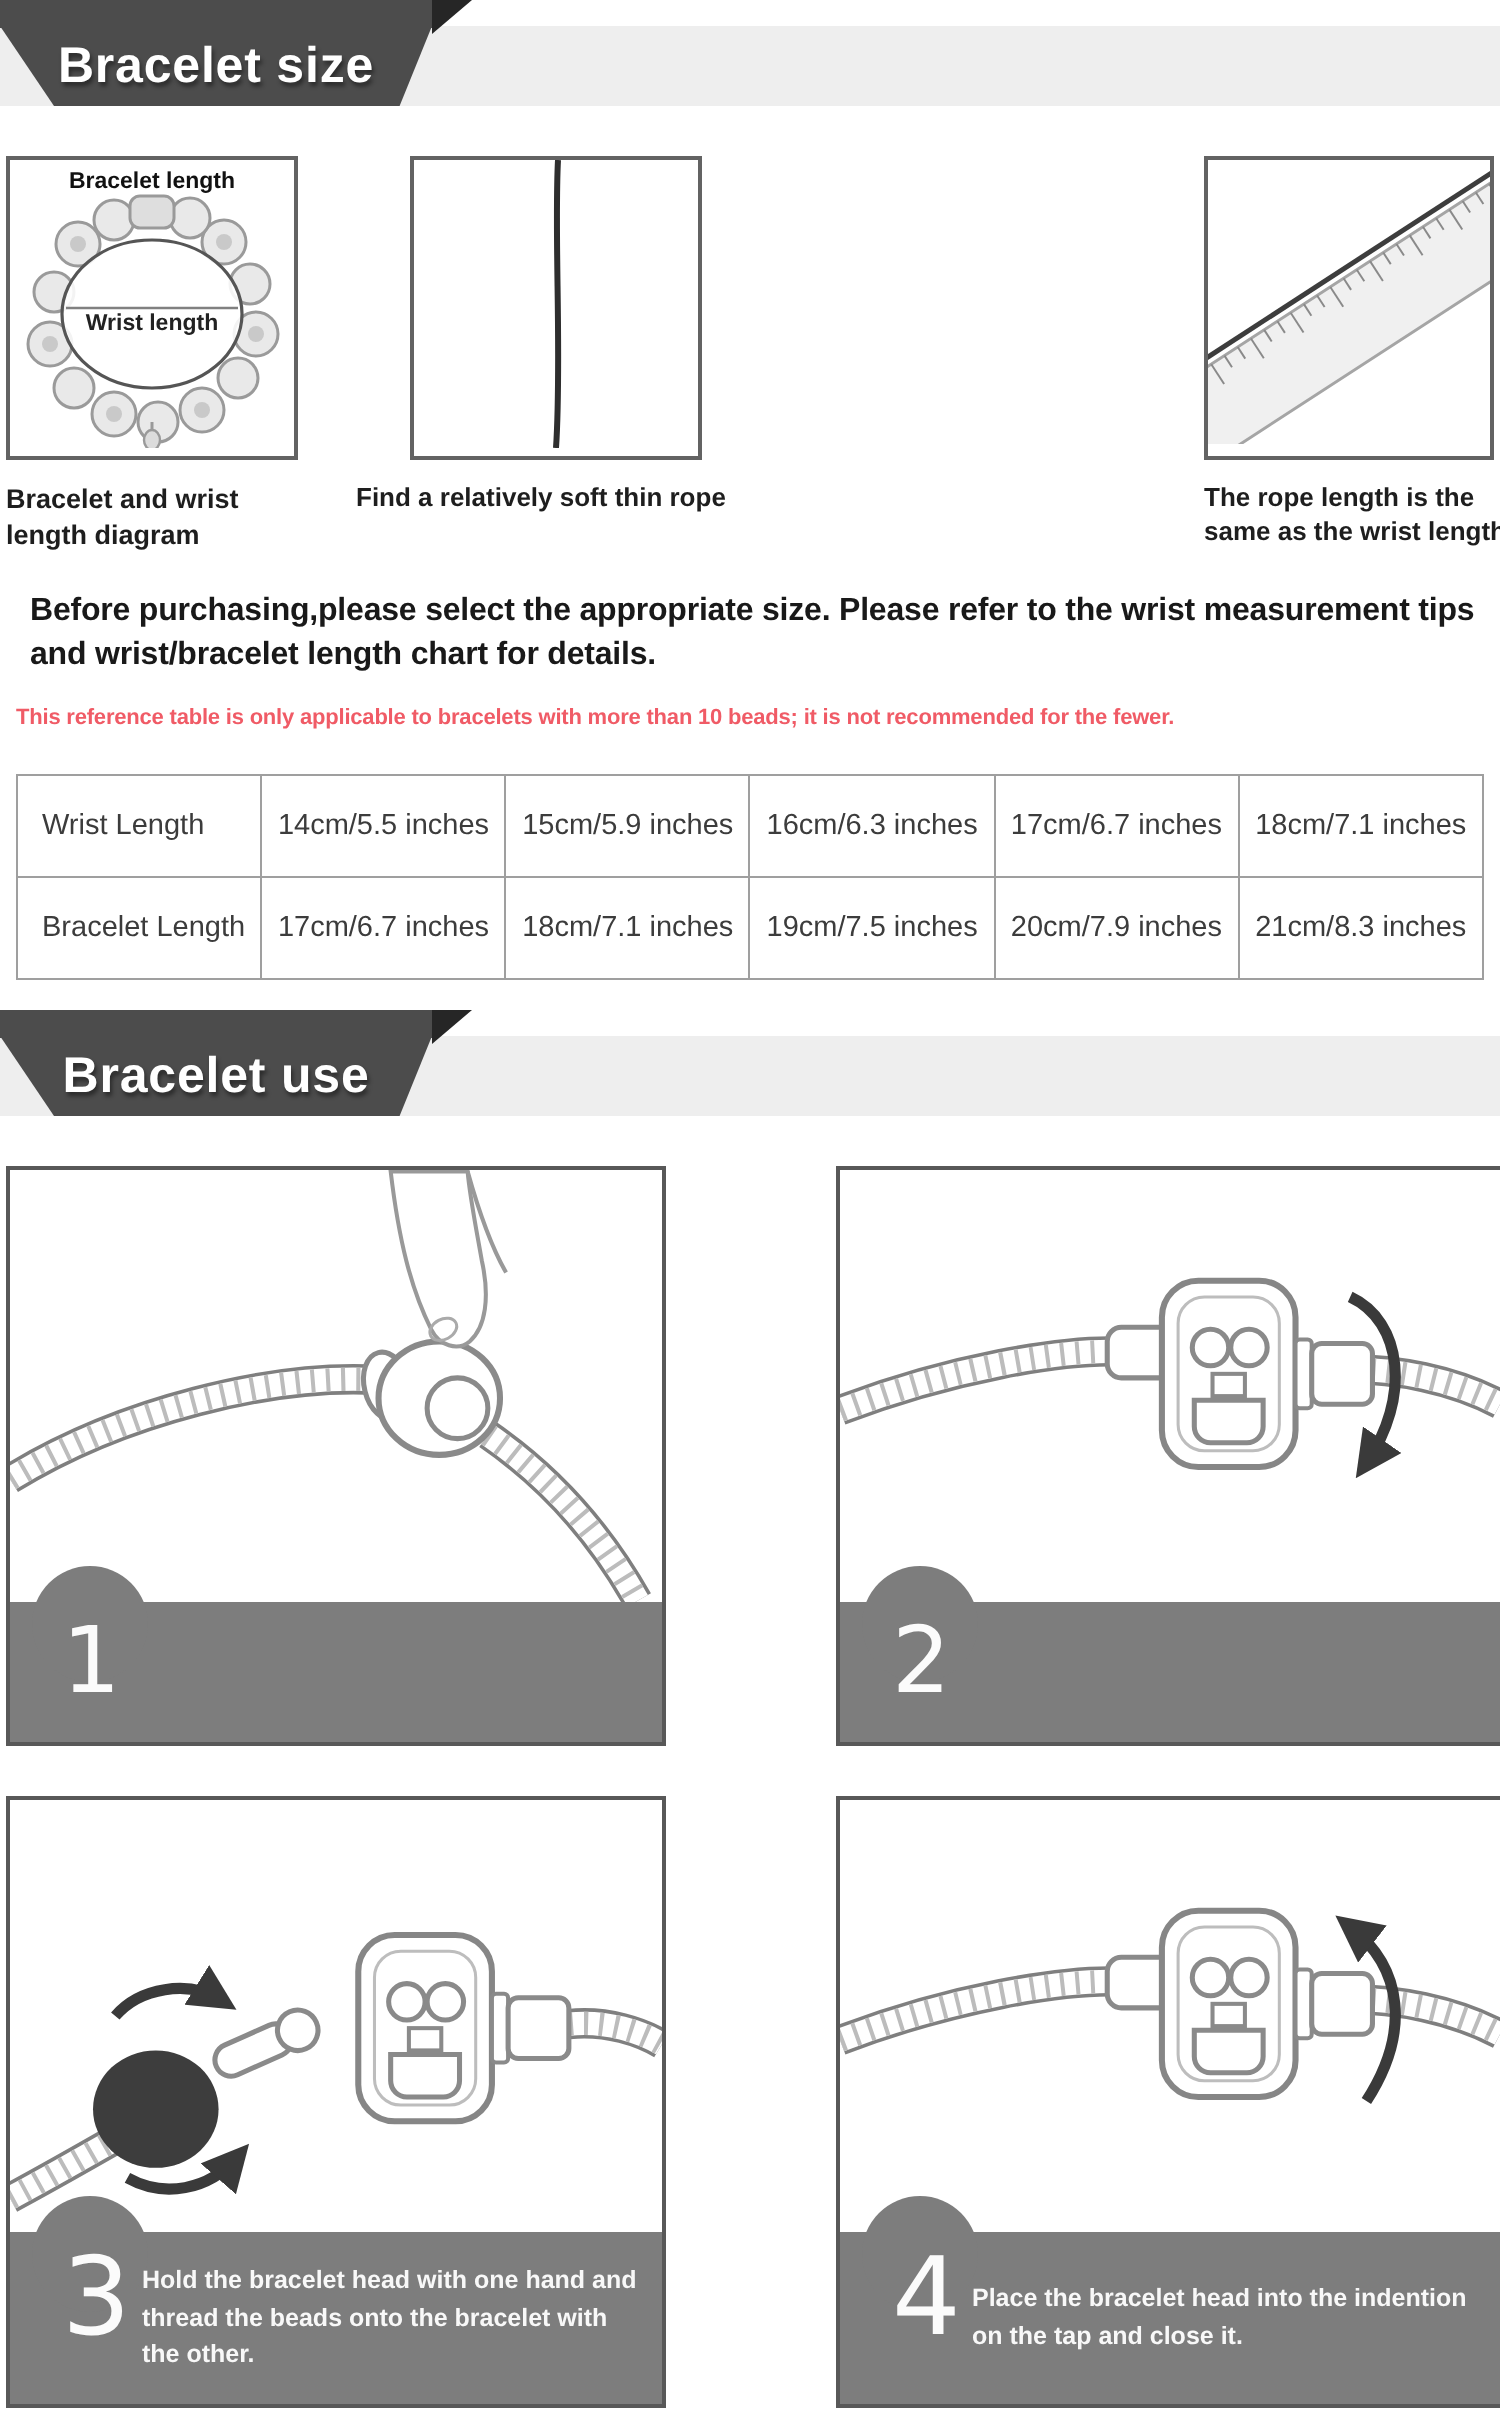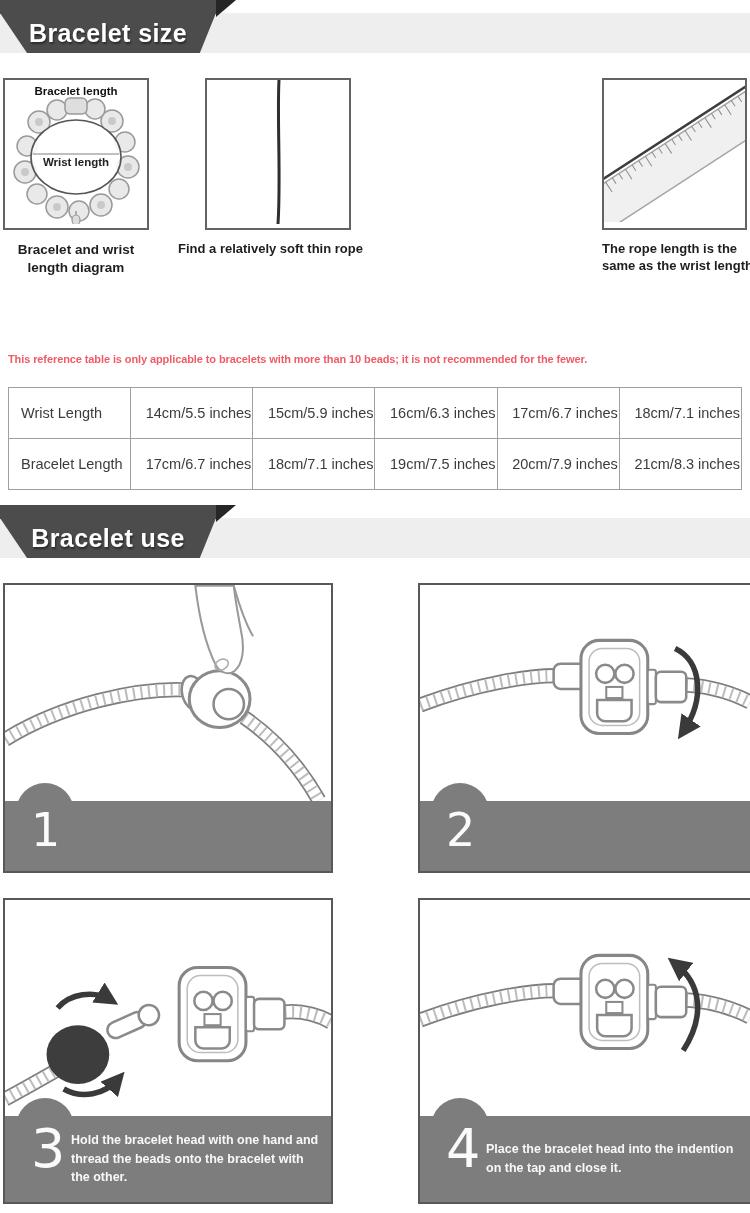--- a/index.html
+++ b/index.html
@@ -16,36 +16,36 @@
                 clip-path:polygon(0 0,100% 0,92.5% 100%,12.5% 100%);
                 display:flex;align-items:center;justify-content:center;}
   .banner .trap span{color:#fff;font-weight:bold;font-size:25px;letter-spacing:.4px;
                      text-shadow:1px 2px 2px rgba(0,0,0,.45);}
 
   
   .panels{position:absolute;top:78px;left:0;width:100%;height:214px;}
   .panel{position:absolute;top:0;}
   .pbox{height:148px;border:2px solid #636363;background:#fff;position:relative;overflow:hidden;}
   .pcap{margin-top:11px;font-weight:bold;font-size:13px;color:#1e1e1e;line-height:1.3;}
-  #panel1{left:3px;width:146px;}   #panel1 .pcap{text-align:center;font-size:13.5px;}
+  #panel1{left:3px;width:146px;}   #panel1 .pcap{text-align:left;font-size:13.5px;}
   #panel2{left:205px;width:146px;} #panel2 .pcap{width:200px;margin-left:-27px;text-align:left;white-space:nowrap;}
   #panel3{left:408px;width:143px;} #panel3 .pcap{width:162px;}
   #panel4{left:602px;width:145px;} #panel4 .pcap{width:170px;}
   .lbl-top{position:absolute;top:5px;left:0;right:0;text-align:center;font-weight:bold;font-size:11.5px;color:#111;}
   .lbl-in{position:absolute;top:76px;left:0;right:0;text-align:center;font-weight:bold;font-size:11.5px;color:#222;}
 
   
   .intro{position:absolute;top:295px;left:15px;width:730px;font-size:16px;font-weight:bold;
          color:#191919;line-height:1.4;letter-spacing:-.1px;}
   .note{position:absolute;top:353px;left:8px;width:740px;font-size:11px;font-weight:bold;
         color:var(--red);letter-spacing:-.1px;}
 
   
   .sizetable{position:absolute;top:387px;left:8px;width:734px;border-collapse:collapse;table-layout:fixed;}
-  .sizetable td{border:1px solid #9f9f9f;height:48px;font-size:14.5px;color:#3c3c3c;text-align:right;
+  .sizetable td{border:1px solid #9f9f9f;height:48px;font-size:14.5px;color:#3c3c3c;text-align:center;
                 background:#fff;overflow:hidden;}
   .sizetable td.lab{text-align:left;padding-left:12px;}
 
   
   .step{position:absolute;border:2px solid #585858;background:#fff;display:flex;flex-direction:column;}
   .step svg{flex:1 1 auto;display:block;width:100%;}
   #step1{left:3px;top:583px;width:326px;height:286px;}
   #step2{left:418px;top:583px;width:330px;height:286px;}
   #step3{left:3px;top:898px;width:326px;height:302px;}
   #step4{left:418px;top:898px;width:330px;height:302px;}
@@ -181,20 +181,21 @@
                 <line x1="160" y1="62" x2="160" y2="69"></line>
               <line x1="168" y1="62" x2="168" y2="74"></line>
             </g>
           </g>
         </svg>
       </div>
       <div class="pcap">The rope length is the same as the wrist length.</div>
     </div>
   </div>
 
+  <div class="intro">Before purchasing,please select the appropriate size. Please refer to the wrist measurement tips and wrist/bracelet length chart for details.</div>
   <div class="note">This reference table is only applicable to bracelets with more than 10 beads; it is not recommended for the fewer.</div>
 
   <table class="sizetable">
     <tbody>
       <tr>
         <td class="lab">Wrist Length</td>
         <td>14cm/5.5 inches</td>
         <td>15cm/5.9 inches</td>
         <td>16cm/6.3 inches</td>
         <td>17cm/6.7 inches</td>

